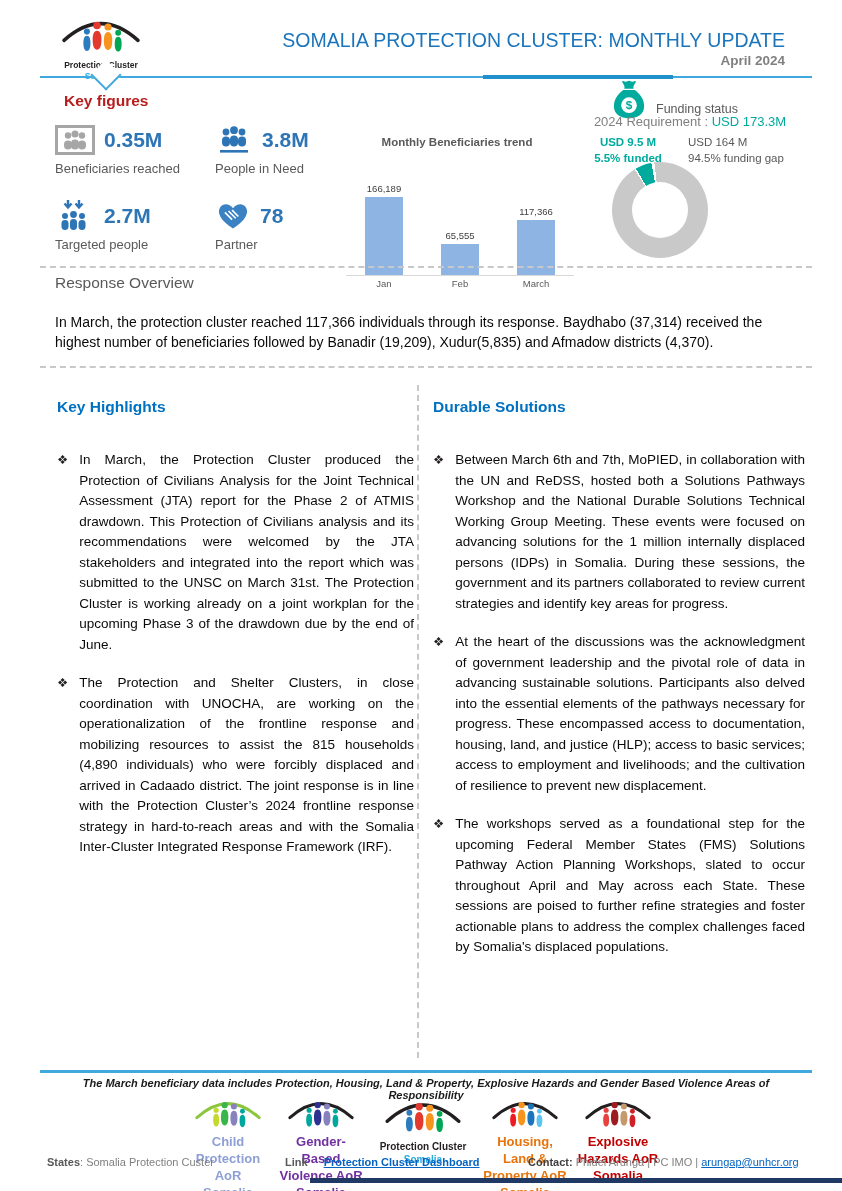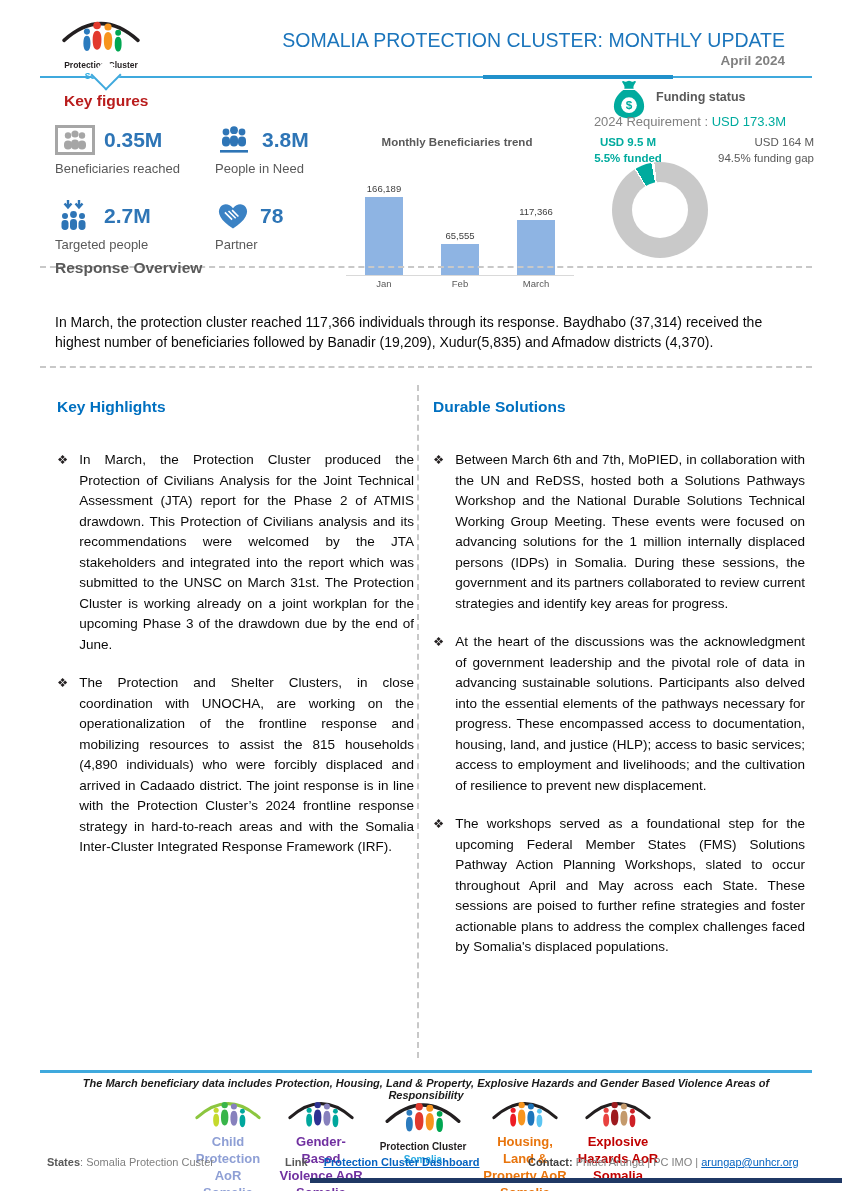--- a/index.html
+++ b/index.html
@@ -35,38 +35,38 @@
   .plot{position:absolute;left:14px;right:8px;top:22px;height:118px;border-bottom:1px solid #D9D9D9;
         display:flex;align-items:flex-end}
   .bar-col{flex:1;display:flex;flex-direction:column;align-items:center}
   .bar-val{font-size:9.5px;color:#404040;margin-bottom:3px;white-space:nowrap}
   .bar{width:38px}
   .x-row{position:absolute;left:14px;right:8px;top:142px;display:flex}
   .x-label{flex:1;text-align:center;font-size:9.5px;color:#595959}
 
   
   .fund-head{position:absolute;left:612px;top:80px;display:flex;align-items:flex-start;gap:10px}
-  .fund-head-label{font-size:12.5px;font-weight:bold;color:#595959;margin-top:10px}
+  .fund-head-label{font-size:12.5px;font-weight:normal;color:#595959;margin-top:22px}
   .fund-req{position:absolute;left:566px;top:114px;width:248px;text-align:center;font-size:13px;white-space:nowrap}
   .fund-req .lbl{color:#808080}
   .fund-req .val{color:#00AB9E}
   .fund-left{position:absolute;left:574px;top:135px;width:108px;text-align:center;
              font-size:11.5px;font-weight:600;color:#00AB9E;line-height:1.35}
-  .fund-right{position:absolute;left:688px;top:135px;width:126px;text-align:right;
+  .fund-right{position:absolute;left:688px;top:135px;width:126px;text-align:left;
               font-size:11.5px;color:#595959;line-height:1.35}
   .donut{position:absolute;left:612px;top:162px;width:96px;height:96px;border-radius:50%}
   .donut-hole{position:absolute;left:20px;top:20px;width:56px;height:56px;border-radius:50%;background:#fff}
 
   
   .dash1{position:absolute;left:40px;right:30px;top:266px;border-top:2px dashed #C8C8C8}
   .dash2{position:absolute;left:40px;right:30px;top:366px;border-top:2px dashed #C8C8C8}
   .col-divider{position:absolute;left:417px;top:385px;height:673px;border-left:2px dashed #C8C8C8}
 
   
-  .resp-heading{position:absolute;left:55px;top:259px;font-size:15.5px;font-weight:bold;color:#595959}
+  .resp-heading{position:absolute;left:55px;top:274px;font-size:15.5px;font-weight:normal;color:#595959}
   .resp-body{position:absolute;left:55px;top:312px;width:748px;font-size:14px;line-height:1.45;color:#0a0a0a}
 
   
   .col-left{position:absolute;left:57px;top:398px;width:357px}
   .col-right{position:absolute;left:433px;top:398px;width:372px}
   .col-heading{font-size:15.5px;font-weight:bold;color:#0070C0;margin-bottom:34px}
   .bullet{display:flex;gap:11px;margin-bottom:18px}
   .bullet-glyph{font-size:12.5px;color:#231F20;line-height:20.5px;flex:0 0 auto}
   .bullet-text{flex:1;font-size:13.5px;line-height:20.5px;text-align:justify;color:#0a0a0a}
 

